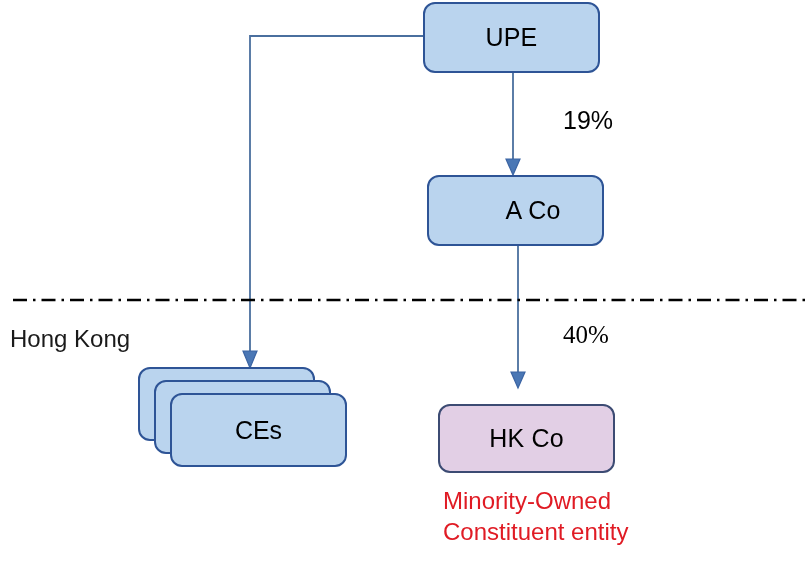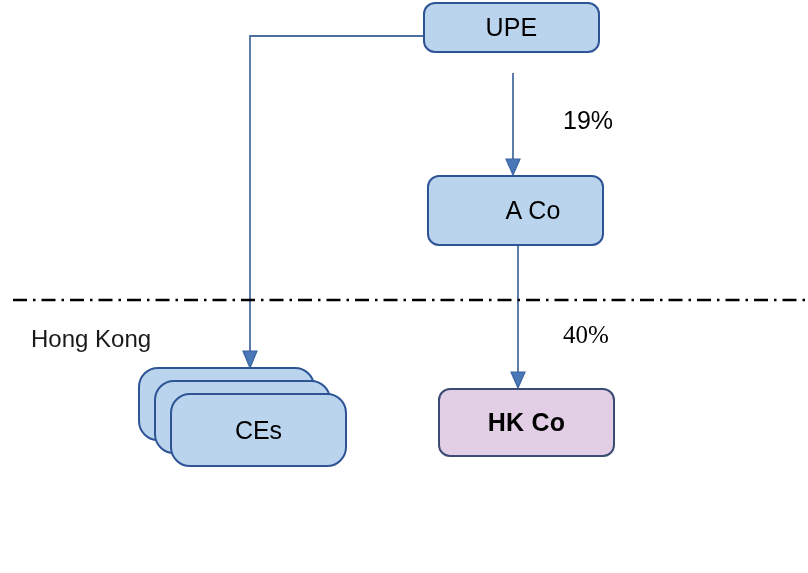--- a/index.html
+++ b/index.html
@@ -37,41 +37,41 @@
     color: #000000;
     font-size: 25px;
     line-height: 1;
     letter-spacing: 0.2px;
     background: #bdd7ee;
   }
   .node-blue  { background: #bad4ee; }
   .node-pink  { background: #e2cfe5; border-color: #3c4b73; }
 
   
-  #node-upe   { left: 423px; top: 2px;   width: 177px; height: 51px; }
+  #node-upe   { left: 423px; top: 2px;   width: 177px; height: 71px; }
   
   #node-aco   { left: 427px; top: 175px; width: 177px; height: 71px; padding-left: 35px; }
   
-  #node-hkco  { left: 438px; top: 388px; width: 177px; height: 69px; font-weight: bold; }
+  #node-hkco  { left: 438px; top: 404px; width: 177px; height: 69px; }
 
   
   #group-ces {
     position: absolute;
     left: 138px;
     top: 367px;
     width: 210px;
     height: 100px;
   }
   #group-ces .stack-layer {
     position: absolute;
     box-sizing: border-box;
     width: 177px;
     height: 74px;
     border: 2px solid #2e5496;
-    border-radius: 20px;
+    border-radius: 12px;
     background: #bad4ee;
   }
   #group-ces .layer-back   { left: 0px;  top: 0px;  }
   #group-ces .layer-mid    { left: 16px; top: 13px; }
   #group-ces .layer-front  {
     left: 32px; top: 26px;
     display: flex;
     align-items: center;
     justify-content: center;
     font-size: 25px;
@@ -83,21 +83,21 @@
     color: #000000;
     font-size: 25px;
     line-height: 1;
     white-space: nowrap;
   }
   #label-60 { left: 563px; top: 108px; }
   #label-40 { left: 563px; top: 322px; font-family: Liberation Serif, serif; }
 
   #label-hong-kong {
     position: absolute;
-    left: 31px;
+    left: 10px;
     top: 327px;
     font-size: 24px;
     line-height: 1;
     color: #1a1a1a;
     white-space: nowrap;
   }
 
   #note-minority {
     position: absolute;
     left: 443px;
@@ -157,14 +157,18 @@
     <div class="stack-layer layer-front">
       <span>CEs</span>
     </div>
   </div>
 
   <div class="edge-label" id="label-60">19%</div>
   <div class="edge-label" id="label-40">40%</div>
 
   <div id="label-hong-kong">Hong Kong</div>
 
+  <div id="note-minority">
+    <span>Minority-Owned</span>
+    <span>Constituent entity</span>
+  </div>
 
 </div>
 
 </body></html>

